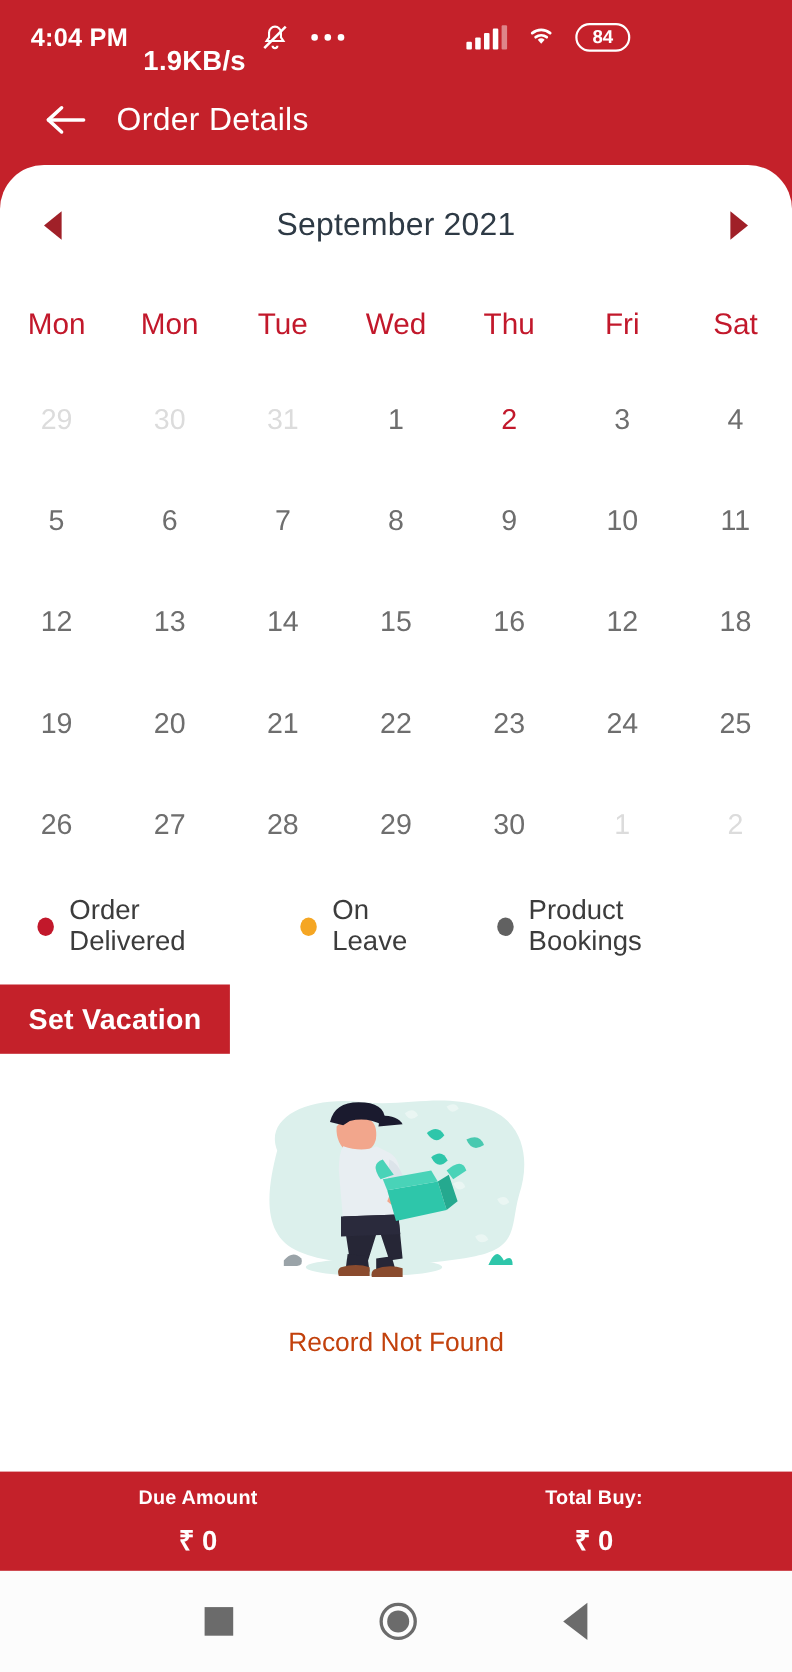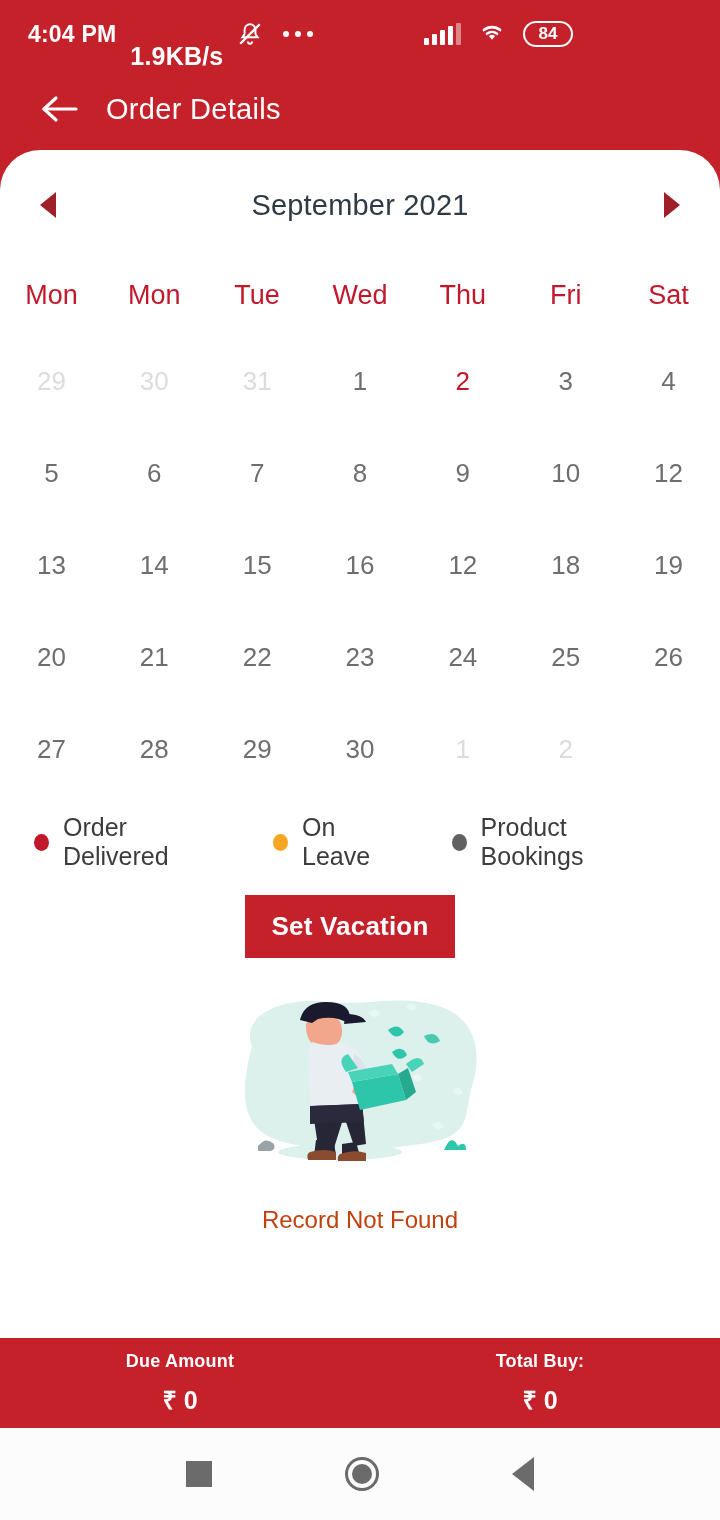--- a/index.html
+++ b/index.html
@@ -104,21 +104,21 @@
 
   
   .legend {
     display:flex; align-items:center; padding:18px 28px 0 34px; gap:16px;
   }
   .legend-item { display:flex; align-items:center; gap:14px; margin-right:38px; }
   .legend-dot { width:17px; height:17px; border-radius:50%; display:block; }
   .legend-label { font-size:25px; color:#3C3C3C; }
 
   
-  .vac-wrap { display:flex; justify-content:center; padding:24px 36px 0 16px; }
+  .vac-wrap { display:flex; justify-content:flex-start; padding:24px 36px 0 0; }
   .vac-btn {
     background:#C4212A; color:#ffffff; font-size:26px; font-weight:bold;
     padding:16px 26px; border:none; cursor:pointer; letter-spacing:.2px;
   }
 
   
   .illus-wrap { display:flex; justify-content:center; padding-top:28px; }
   .record-text {
     text-align:center; font-size:24px; color:#c2410c; padding-top:16px;
   }
@@ -229,20 +229,21 @@
       <div class="day">1</div>
       <div class="day today">2</div>
       <div class="day">3</div>
       <div class="day">4</div>
       <div class="day">5</div>
       <div class="day">6</div>
       <div class="day">7</div>
       <div class="day">8</div>
       <div class="day">9</div>
       <div class="day">10</div>
+      <div class="day">11</div>
       <div class="day">12</div>
       <div class="day">13</div>
       <div class="day">14</div>
       <div class="day">15</div>
       <div class="day">16</div>
       <div class="day">12</div>
       <div class="day">18</div>
       <div class="day">19</div>
       <div class="day">20</div>
       <div class="day">21</div>

